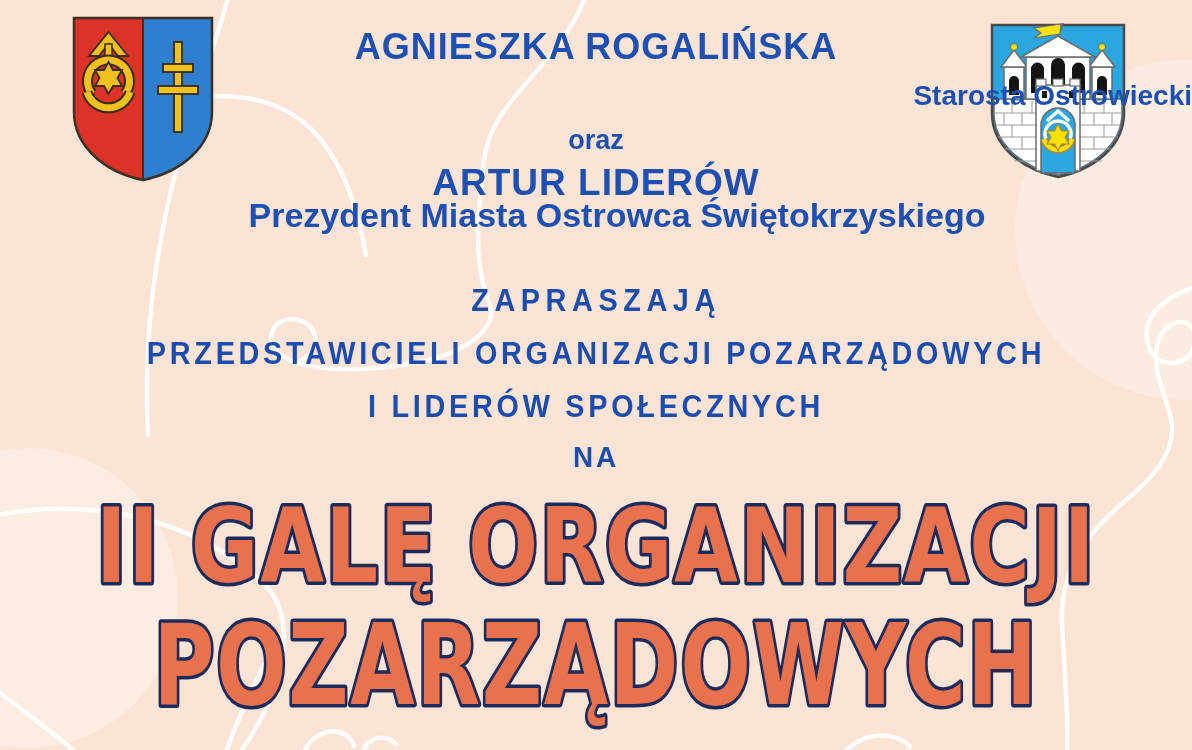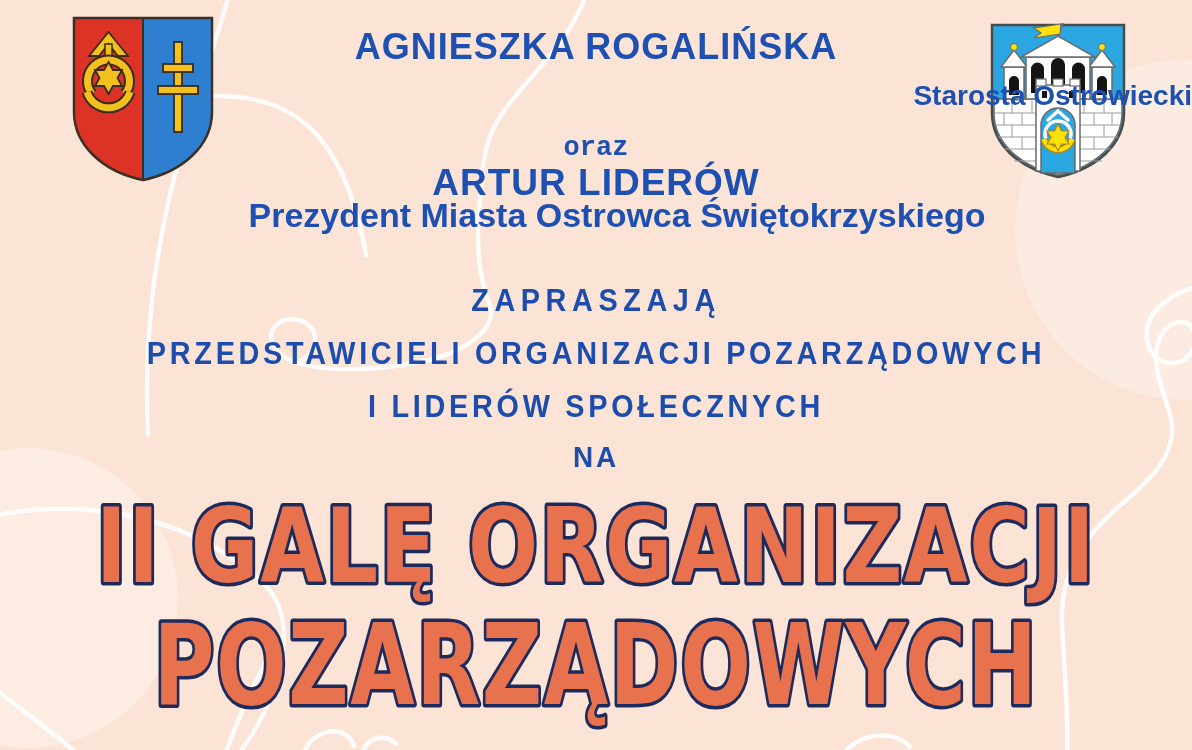--- a/index.html
+++ b/index.html
@@ -11,21 +11,21 @@
   .bg-doodles{position:absolute;left:0;top:0;width:1192px;height:750px;z-index:0;}
   .crest{position:absolute;z-index:2;}
   .crest-left{left:70px;top:14px;width:146px;height:172px;}
   .crest-right{left:988px;top:20px;width:140px;height:162px;}
   .txt{
     position:absolute;left:0;width:1192px;text-align:center;z-index:3;
     color:#1d50b2;font-weight:700;white-space:nowrap;
   }
   .name1{top:26px;font-size:36px;letter-spacing:1px;}
   .role1{top:80px;font-size:28px;text-align:right;}
-  .oraz{top:133px;font-size:27px;font-family:Liberation Mono, monospace;}
+  .oraz{top:125px;font-size:27px;}
   .name2{top:162px;font-size:37px;letter-spacing:1px;}
   .role2{top:196px;font-size:34px;padding-left:21px;}
   .cond{transform:scaleX(0.93);transform-origin:center;color:#1c4dae;}
   .invite1{top:283px;font-size:31px;letter-spacing:6px;}
   .invite2{top:336px;font-size:31px;letter-spacing:4px;}
   .invite3{top:389px;font-size:31px;letter-spacing:4px;}
   .invite4{top:440px;font-size:30px;letter-spacing:3px;}
   .title-svg{position:absolute;left:0;width:1192px;z-index:3;}
   .title1{top:486px;height:134px;}
   .title2{top:604px;height:146px;}

